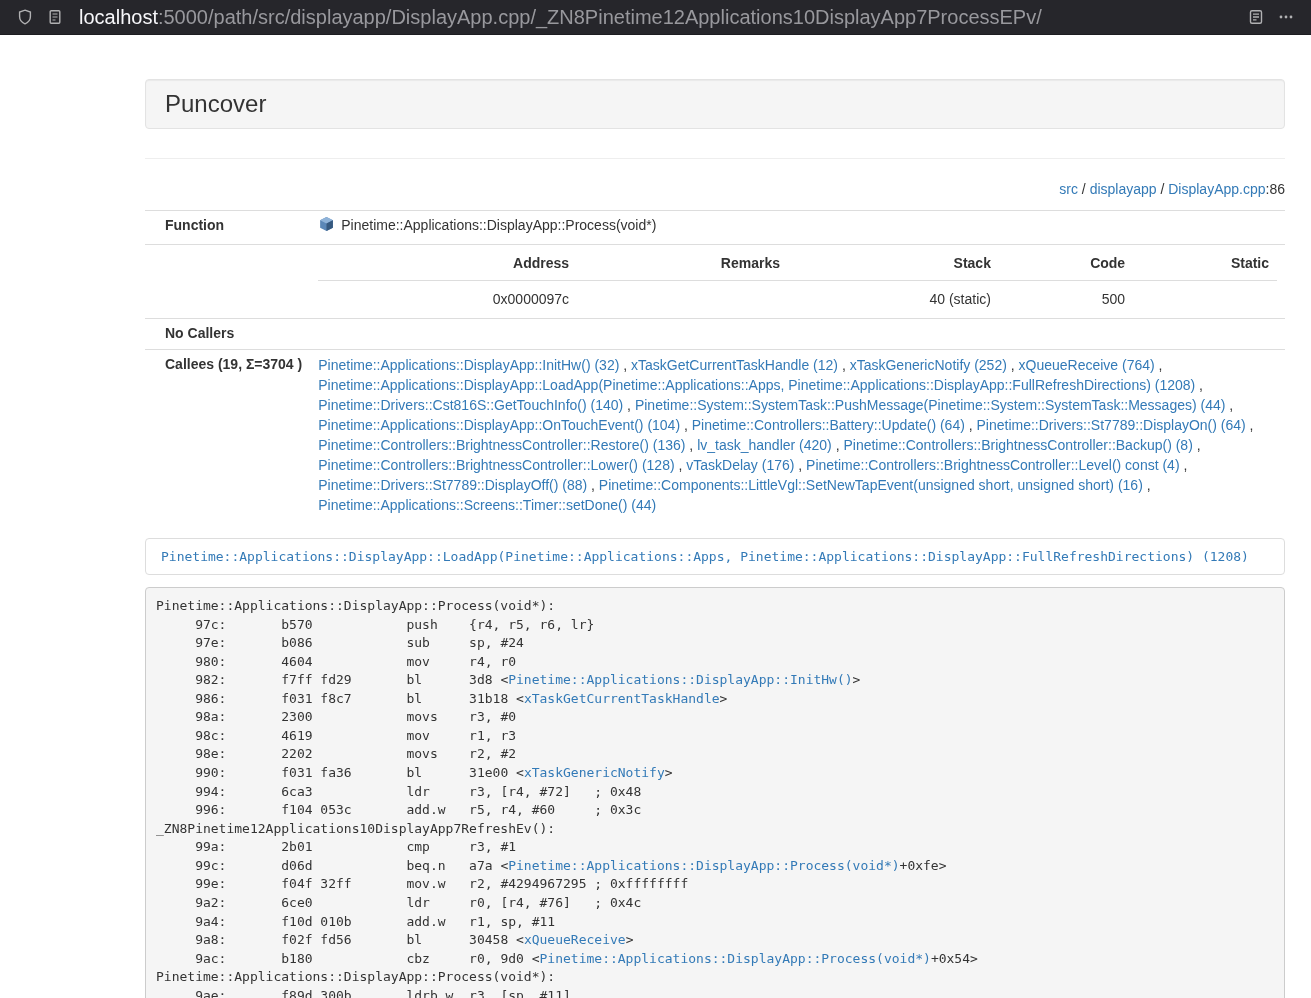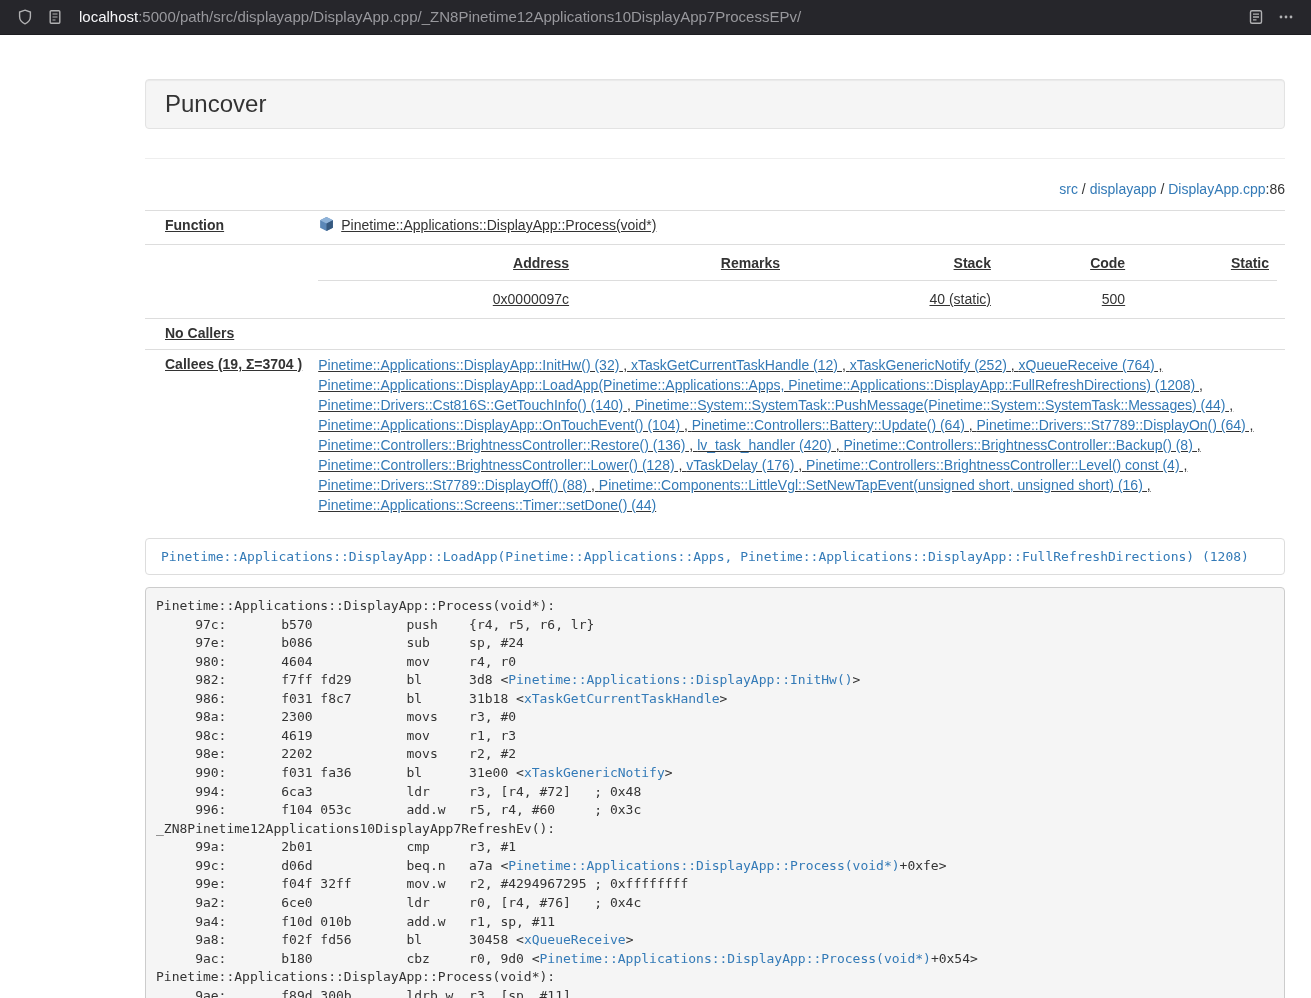--- a/index.html
+++ b/index.html
@@ -11,41 +11,41 @@
   }
   a { color: #337ab7; text-decoration: none; cursor: pointer; }
 
   
   .browser-bar {
     height: 35px; background: #26262b; border-bottom: 1px solid #1d1d21;
     display: flex; align-items: center; padding: 0 10px;
   }
   .bar-icon { width: 16px; height: 16px; margin: 0 7px; flex: none; display: block; }
   .url-text {
-    flex: 1; margin-left: 9px; font-size: 15px; color: #98989d;
+    flex: 1; margin-left: 9px; font-size: 20px; color: #98989d;
     white-space: nowrap; overflow: hidden;
   }
   .url-host { color: #f7f7fa; }
 
   
   .content { width: 1140px; margin-left: 145px; padding-top: 44px; }
 
   .well {
     background: #f5f5f5; border: 1px solid #e3e3e3; border-radius: 4px;
     box-shadow: inset 0 1px 1px rgba(0,0,0,.05);
     padding: 10px 19px; margin: 0;
   }
   .well .title { font-size: 24px; line-height: 28px; color: #333; font-weight: 400; }
 
   hr { border: 0; border-top: 1px solid #eee; margin: 29px 0 20px; }
 
   .breadcrumb { margin: 0 0 11px; line-height: 20px; text-align: right; }
   .crumb-sep, .line-no { color: #333; }
 
-  table.symbol { width: 100%; border-collapse: collapse; text-decoration: underline; }
+  table.symbol { width: 100%; border-collapse: collapse; }
   table.symbol > tbody > tr > th,
   table.symbol > tbody > tr > td {
     border-top: 1px solid #ddd; padding: 5px 8px;
     vertical-align: top; text-align: left; font-size: 14px;
   }
   table.symbol > tbody > tr > th {
     width: 147px; padding-left: 20px; font-weight: bold; white-space: nowrap;
   }
   .func-cell { white-space: nowrap; }
   .func-icon { display: inline-block; vertical-align: -3px; margin-right: 6px; }

